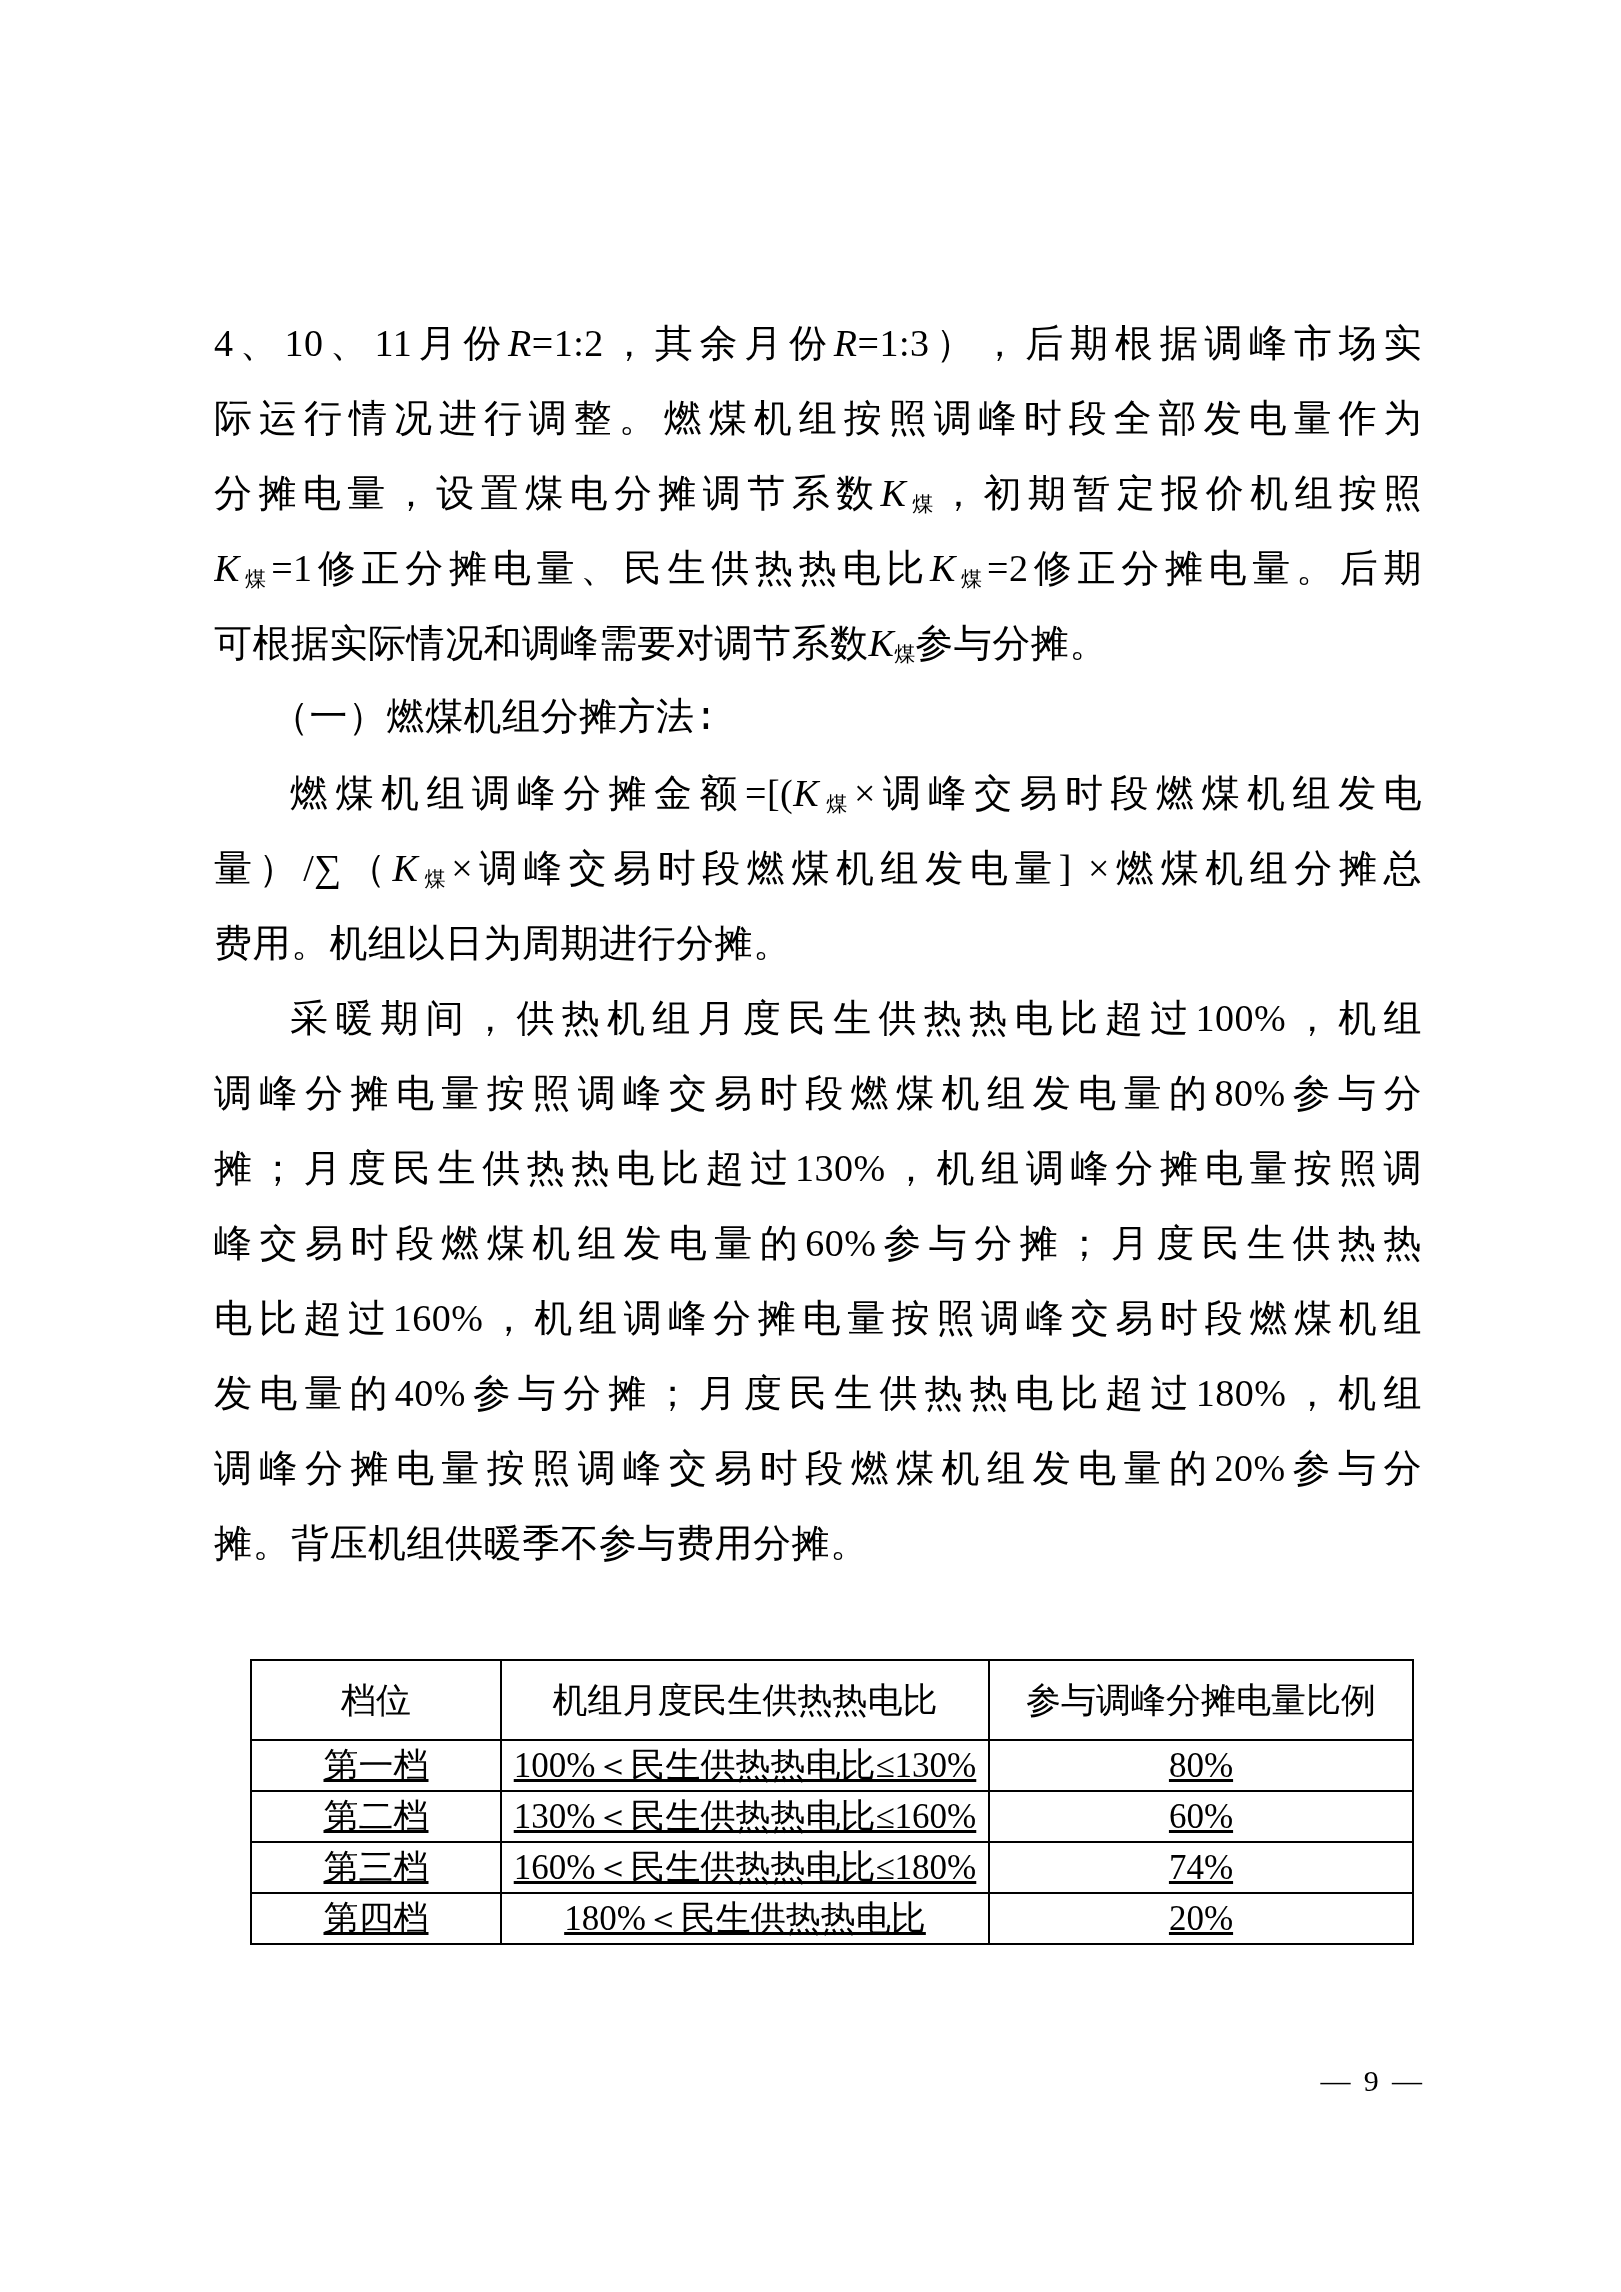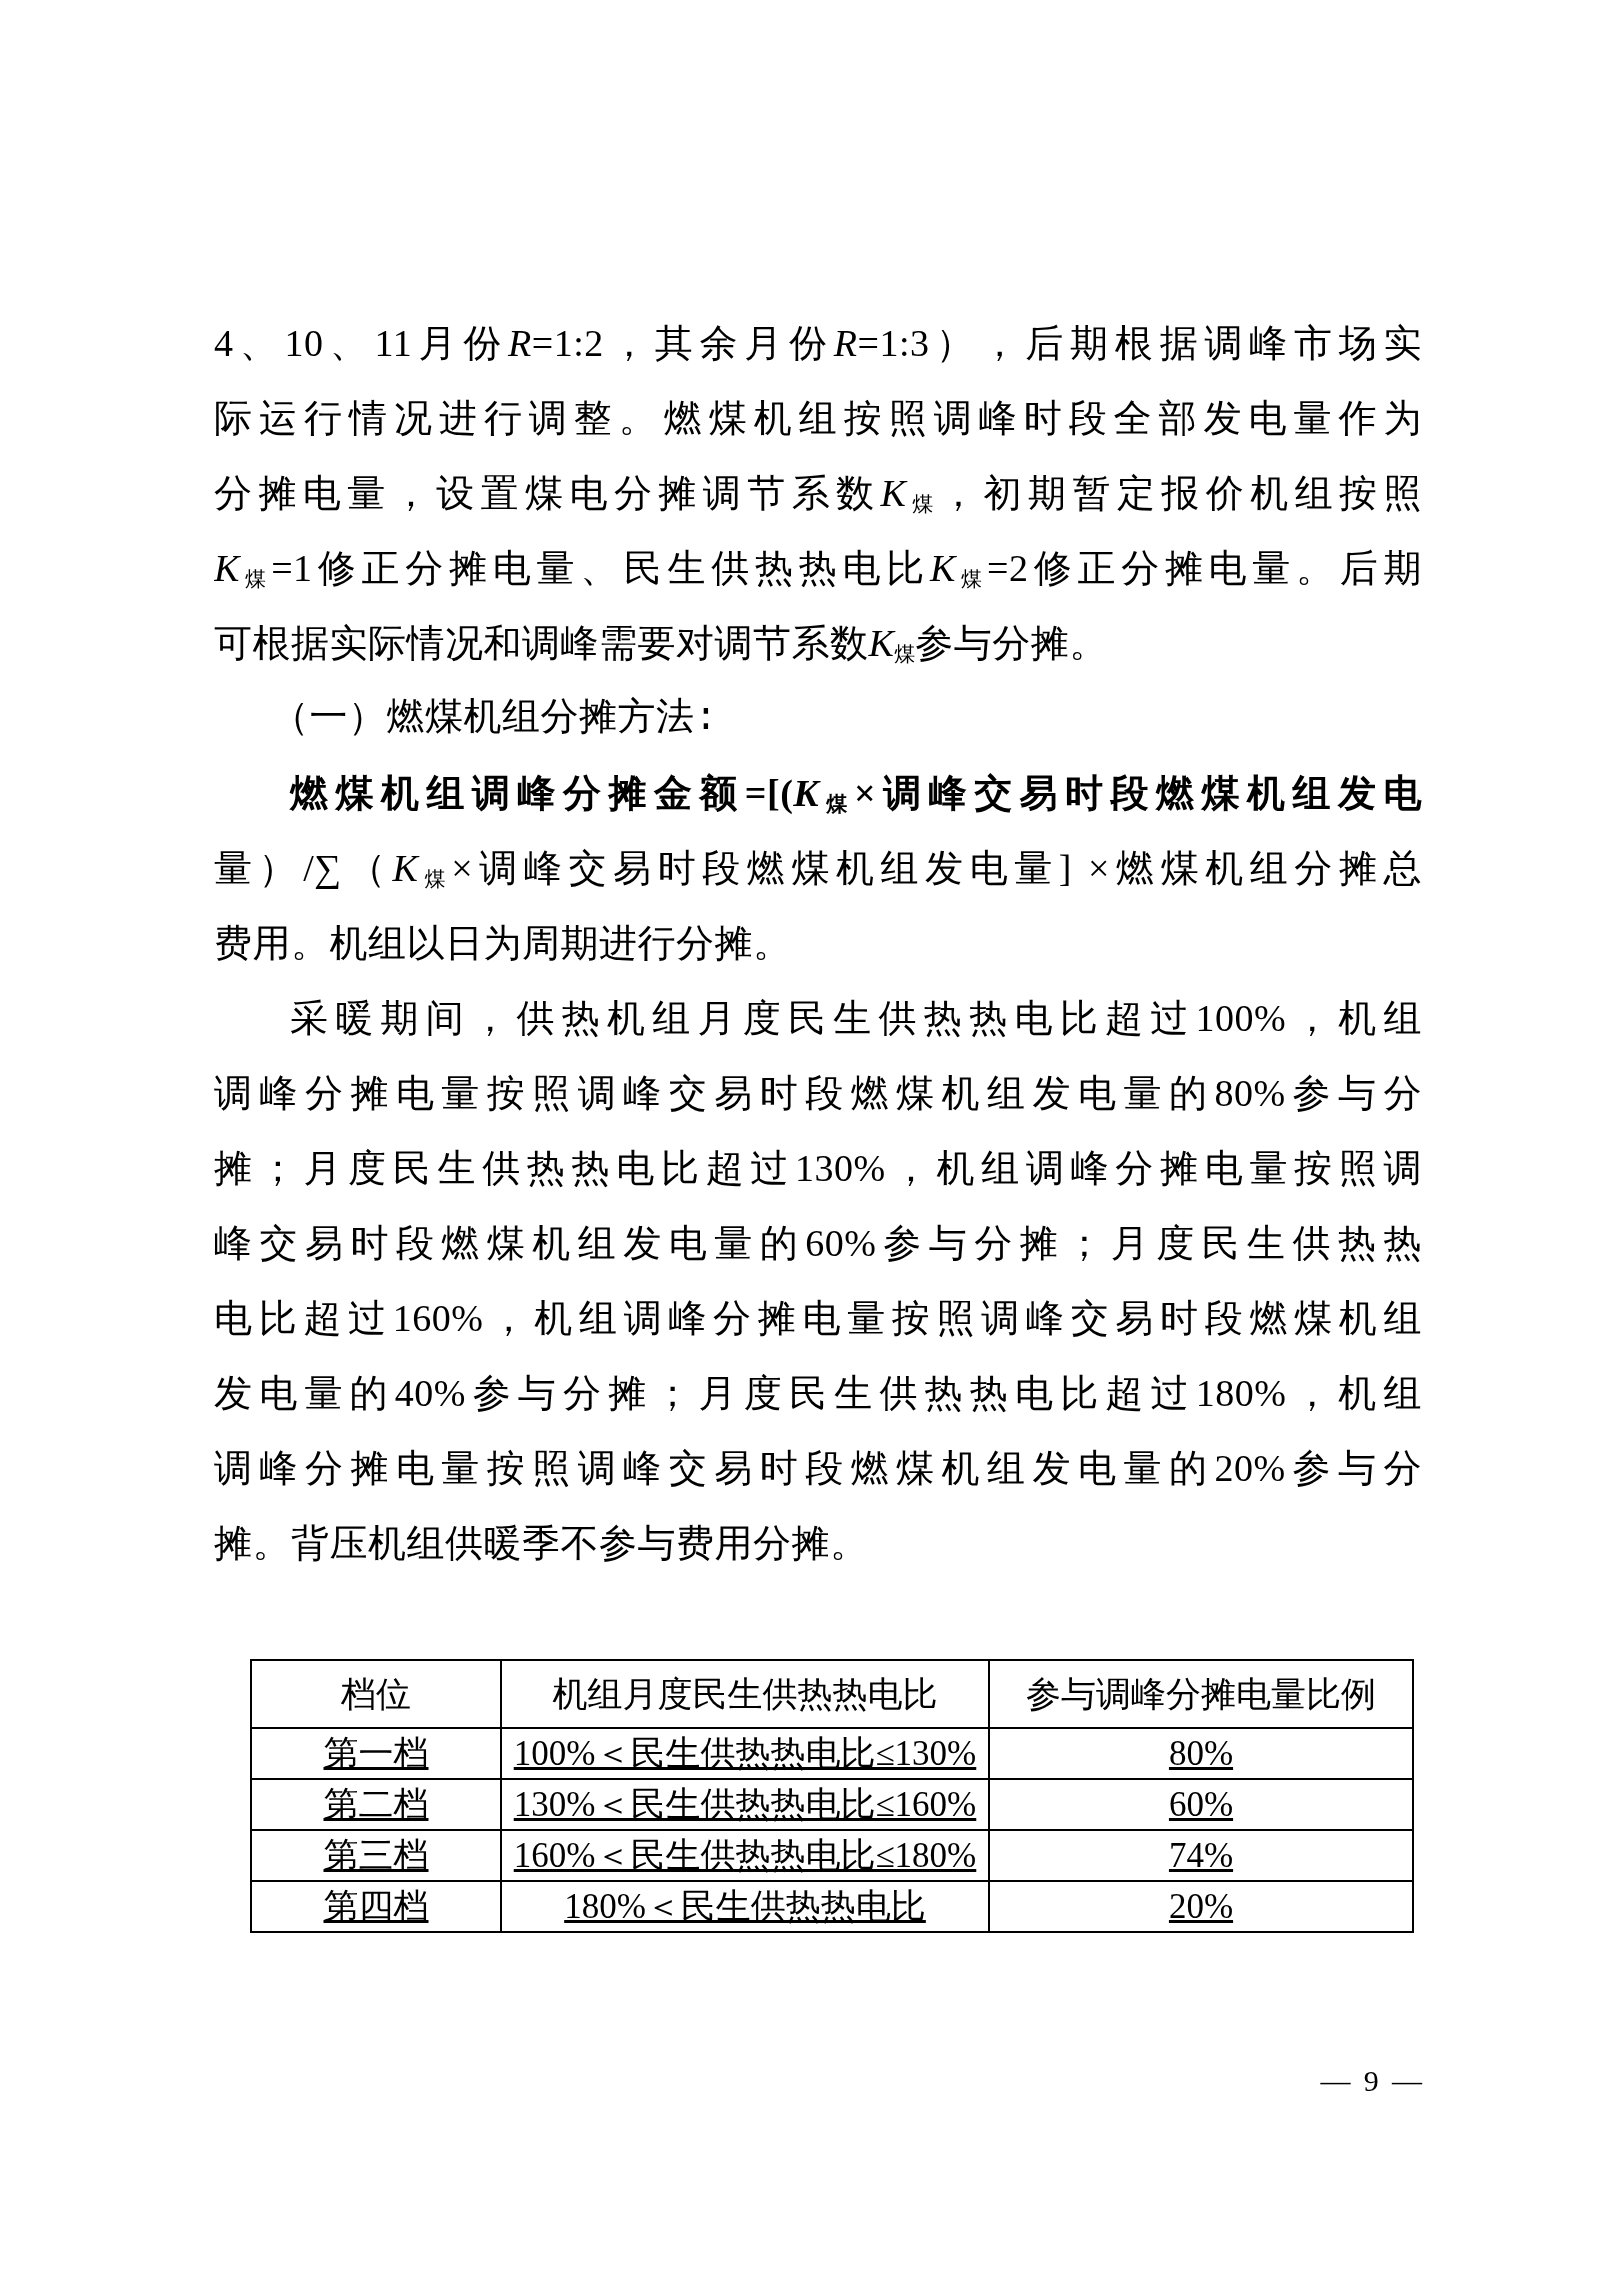--- a/index.html
+++ b/index.html
@@ -39,21 +39,21 @@
   .tier-table th, .tier-table td {
     border: 2px solid #000;
     border-top-width: 2.9px;
     border-bottom-width: 2.9px;
     font-weight: normal;
     text-align: center;
     vertical-align: middle;
     padding: 0;
     overflow: hidden;
   }
-  .tier-table thead tr { height: 68px; }
+  .tier-table thead tr { height: 80px; }
   .tier-table tbody tr { height: 51px; text-decoration: underline; }
 
   
   .pagenum {
     position: absolute;
     top: 2064px;
     right: 196px;
     font-size: 30px;
     letter-spacing: 2.9px;
     white-space: nowrap;
@@ -64,21 +64,21 @@
 
 <div class="page">
 
   <div class="doc">
       <div class="line j"><span>4、10、11月份</span><span class="it">R</span><span>=1:2，其余月份</span><span class="it">R</span><span>=1:3），后期根据调峰市场实</span></div>
       <div class="line j"><span>际运行情况进行调整。燃煤机组按照调峰时段全部发电量作为</span></div>
       <div class="line j"><span>分摊电量，设置煤电分摊调节系数</span><span class="it">K</span><span class="sub">煤</span><span>，初期暂定报价机组按照</span></div>
       <div class="line j"><span class="it">K</span><span class="sub">煤</span><span>=1修正分摊电量、民生供热热电比</span><span class="it">K</span><span class="sub">煤</span><span>=2修正分摊电量。后期</span></div>
       <div class="line"><span>可根据实际情况和调峰需要对调节系数</span><span class="it">K</span><span class="sub">煤</span><span>参与分摊。</span></div>
       <div class="line" style="text-indent: 1.5em; font-family: Liberation Mono, monospace;"><span>（一）燃煤机组分摊方法:</span></div>
-      <div class="line j" style="text-indent: 2em; font-weight: bold;"><span>燃煤机组调峰分摊金额=[(</span><span class="it">K</span><span class="sub">煤</span><span>×调峰交易时段燃煤机组发电</span></div>
+      <div class="line j" style="text-indent: 2em;"><span>燃煤机组调峰分摊金额=[(</span><span class="it">K</span><span class="sub">煤</span><span>×调峰交易时段燃煤机组发电</span></div>
       <div class="line j"><span>量）/∑（</span><span class="it">K</span><span class="sub">煤</span><span>×调峰交易时段燃煤机组发电量] ×燃煤机组分摊总</span></div>
       <div class="line"><span>费用。机组以日为周期进行分摊。</span></div>
       <div class="line j" style="text-indent: 2em;"><span>采暖期间，供热机组月度民生供热热电比超过100%，机组</span></div>
       <div class="line j"><span>调峰分摊电量按照调峰交易时段燃煤机组发电量的80%参与分</span></div>
       <div class="line j"><span>摊；月度民生供热热电比超过130%，机组调峰分摊电量按照调</span></div>
       <div class="line j"><span>峰交易时段燃煤机组发电量的60%参与分摊；月度民生供热热</span></div>
       <div class="line j"><span>电比超过160%，机组调峰分摊电量按照调峰交易时段燃煤机组</span></div>
       <div class="line j"><span>发电量的40%参与分摊；月度民生供热热电比超过180%，机组</span></div>
       <div class="line j"><span>调峰分摊电量按照调峰交易时段燃煤机组发电量的20%参与分</span></div>
       <div class="line"><span>摊。背压机组供暖季不参与费用分摊。</span></div>

